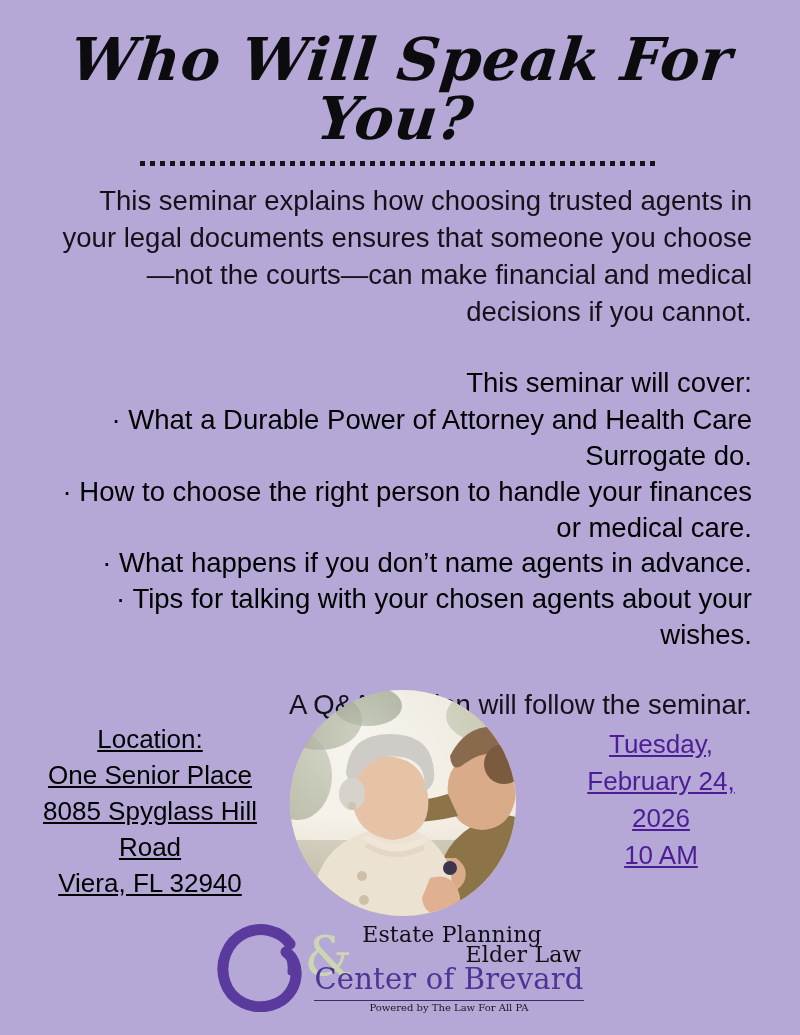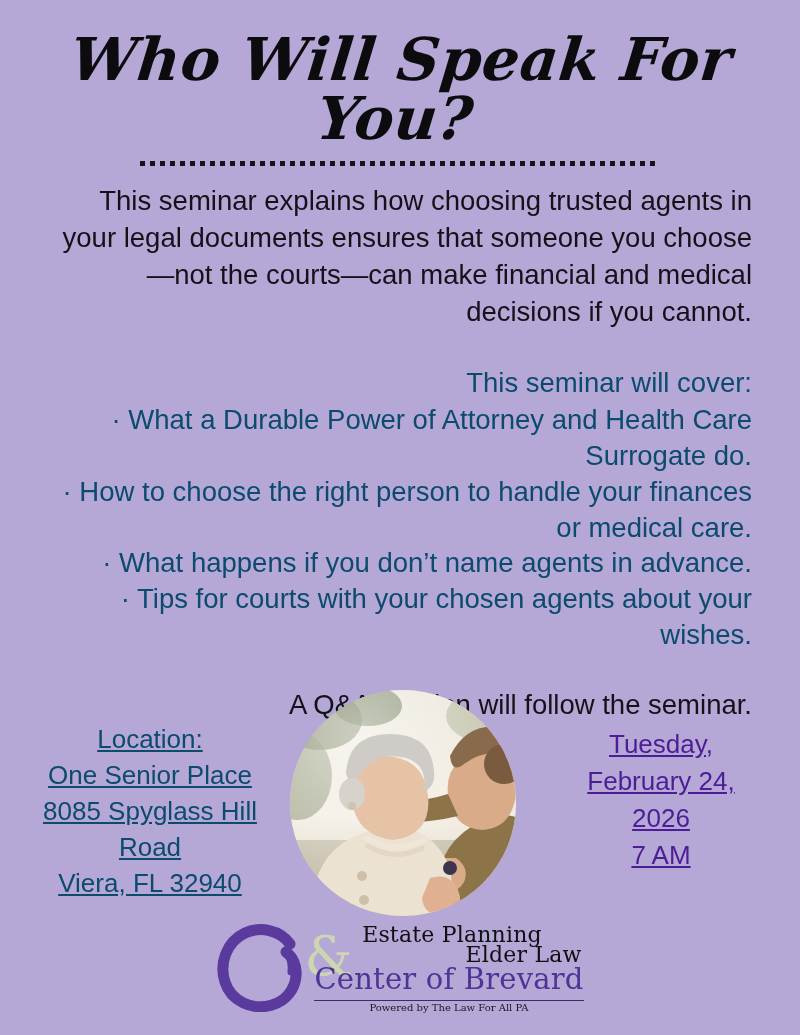--- a/index.html
+++ b/index.html
@@ -53,21 +53,21 @@
     font-size:27.5px;
     line-height:1.35;
     margin:16px 0 0 0;
     color:#141218;
     font-weight:400;
   }
   .cover-block{
     margin-top:34px;
     font-size:27.5px;
     line-height:1.30;
-    color:#0c4a6e;
+    color:#000000;
   }
   .cover-head{margin-bottom:2px;}
   .bullet-line{margin:0;}
   .qa{
     margin-top:36px;
     font-size:27.5px;
     color:#141218;
   }
 
   
@@ -77,21 +77,21 @@
     width:800px;
     height:230px;
   }
   .col-left{
     position:absolute;
     left:14px; top:32px;
     width:272px;
     text-align:center;
     font-size:26px;
     line-height:1.38;
-    color:#0c4a6e;
+    color:#000000;
   }
   .col-left span{ text-decoration:underline; text-underline-offset:2px;}
   .col-right{
     position:absolute;
     right:14px; top:36px;
     width:250px;
     text-align:center;
     font-size:26px;
     line-height:1.42;
     color:#4c1d95;
@@ -180,21 +180,21 @@
 
   <div class="body-wrap">
 
     <p class="intro">This seminar explains how choosing trusted agents in your legal documents ensures that someone you choose—not the courts—can make financial and medical decisions if you cannot.</p>
 
     <div class="cover-block">
       <div class="cover-head">This seminar will cover:</div>
       <p class="bullet-line">· What a Durable Power of Attorney and Health Care Surrogate do.</p>
       <p class="bullet-line">· How to choose the right person to handle your finances or medical care.</p>
       <p class="bullet-line">· What happens if you don’t name agents in advance.</p>
-      <p class="bullet-line">· Tips for courts with your chosen agents about your wishes.</p>
+      <p class="bullet-line">· Tips for talking with your chosen agents about your wishes.</p>
     </div>
 
     <div class="qa">A Q&amp;A session will follow the seminar.</div>
   </div>
 
   <div class="mid">
 
     <div class="col-left">
       <div><span>Location: </span></div>
       <div><span>One Senior Place </span></div>
@@ -246,21 +246,21 @@
 
         <path d="M140 188 q20 -6 28 12 q8 20 -12 24 q-22 4 -24 -16 z" fill="#e0b190"></path>
         <circle cx="160" cy="178" r="7" fill="#3b3550"></circle>
       </svg>
     </div>
 
     <div class="col-right">
       <div><span>Tuesday,</span></div>
       <div><span>February 24,</span></div>
       <div><span>2026</span></div>
-      <div><span>7 AM</span></div>
+      <div><span>10 AM</span></div>
     </div>
   </div>
 
   <div class="logo">
     <div class="logo-inner">
       <svg class="enso" viewBox="0 0 92 88">
         <path d="M74 20 C64 6 44 2 29 9 C10 18 3 40 9 58 C15 77 36 87 56 81 C70 77 79 65 80 52 C81 42 77 33 70 28" fill="none" stroke="#5b3a9e" stroke-width="11" stroke-linecap="round"></path>
         <path d="M70 26 C74 33 76 40 75 48" fill="none" stroke="#5b3a9e" stroke-width="7" stroke-linecap="round"></path>
       </svg>
       <div class="logo-text">

